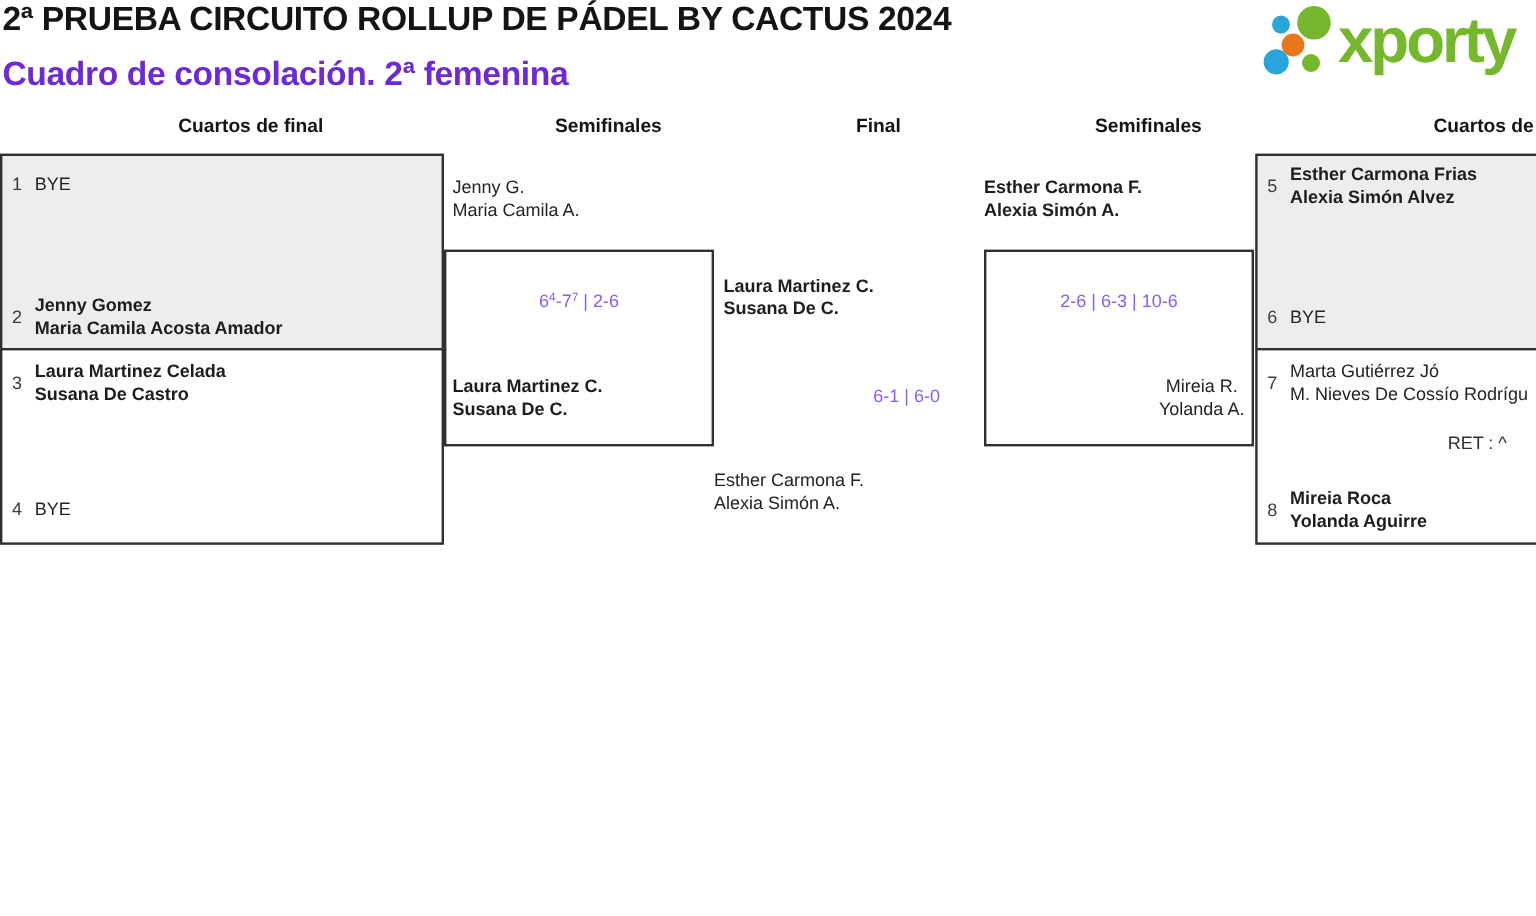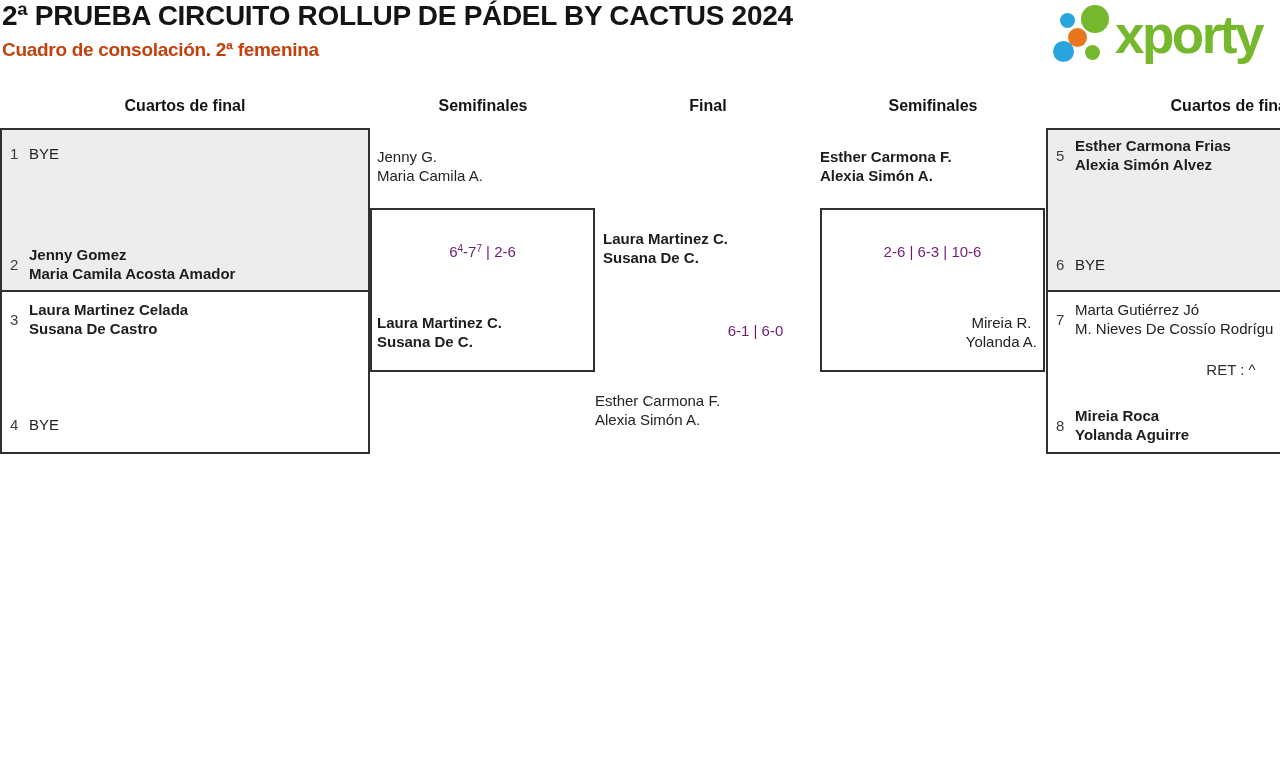--- a/index.html
+++ b/index.html
@@ -7,51 +7,51 @@
     width:1280px;height:763px;position:relative;overflow:hidden;
     background:#ffffff;color:#232323;
     font-family:"Liberation Sans","DejaVu Sans",sans-serif;
     -webkit-font-smoothing:antialiased;
   }
   .abs{position:absolute;}
 
   
   .title-block{left:2px;top:-1px;line-height:34px;letter-spacing:-0.3px;}
   .title-line1{font-size:28px;font-weight:700;color:#141414;white-space:nowrap;}
-  .title-line2{font-size:19px;font-weight:700;color:#c2410c;white-space:nowrap;}
+  .title-line2{font-size:28px;font-weight:700;color:#6d28d9;white-space:nowrap;margin-top:12px;}
 
   
   .logo{left:1045px;top:0;width:235px;height:80px;}
   .dot{position:absolute;border-radius:50%;}
   .dot-blue-sm{left:15px;top:13px;width:15px;height:15px;background:#29a4dc;}
   .dot-green-lg{left:36px;top:5px;width:28px;height:28px;background:#76b82d;}
   .dot-orange{left:23px;top:28px;width:19px;height:19px;background:#e8761b;}
   .dot-blue-lg{left:8px;top:41px;width:21px;height:21px;background:#29a4dc;}
   .dot-green-sm{left:40px;top:45px;width:15px;height:15px;background:#76b82d;}
   .wordmark{position:absolute;left:70px;top:2px;font-size:53px;line-height:66px;
     font-weight:700;letter-spacing:-2.5px;color:#76b82d;white-space:nowrap;}
 
   
   .round-h{position:absolute;top:96px;transform:translateX(-50%);
-    font-size:16px;font-weight:700;color:#141414;white-space:nowrap;line-height:20px;}
+    font-size:16px;font-weight:700;color:#141414;white-space:nowrap;line-height:20px;margin-left:24px;}
 
   
   .box{position:absolute;box-sizing:border-box;border:2px solid #303030;background:#fff;}
   .qf{width:370px;height:164px;}
   .sf{width:225px;height:164px;}
   .gray{background:#ededed;}
 
   .entry{position:absolute;left:8px;right:6px;display:flex;align-items:center;gap:9px;}
   .seed{font-size:15px;color:#3c3c3c;flex:none;min-width:10px;line-height:19px;}
   .names{font-size:15px;line-height:19px;color:#232323;}
   .names.bold{font-weight:700;color:#1d1d1d;}
   .name-line{white-space:nowrap;}
 
   .score-line{position:absolute;left:0;right:0;text-align:center;
-    font-size:15px;line-height:19px;color:#701a75;white-space:nowrap;}
+    font-size:15px;line-height:19px;color:#8b5cf6;white-space:nowrap;}
   .score-line sup{font-size:10px;line-height:0;vertical-align:5px;}
   .ret-note{position:absolute;left:0;right:0;top:69px;text-align:center;
     font-size:15px;color:#2e2e2e;}
 
   .free-names{position:absolute;font-size:15px;line-height:19px;color:#232323;}
   .free-names.bold{font-weight:700;color:#1d1d1d;}
   .right-align{text-align:left;}
 
   .in-box-winner{position:absolute;left:5px;bottom:19px;}
   .in-box-loser{position:absolute;right:6px;bottom:19px;text-align:center;}

